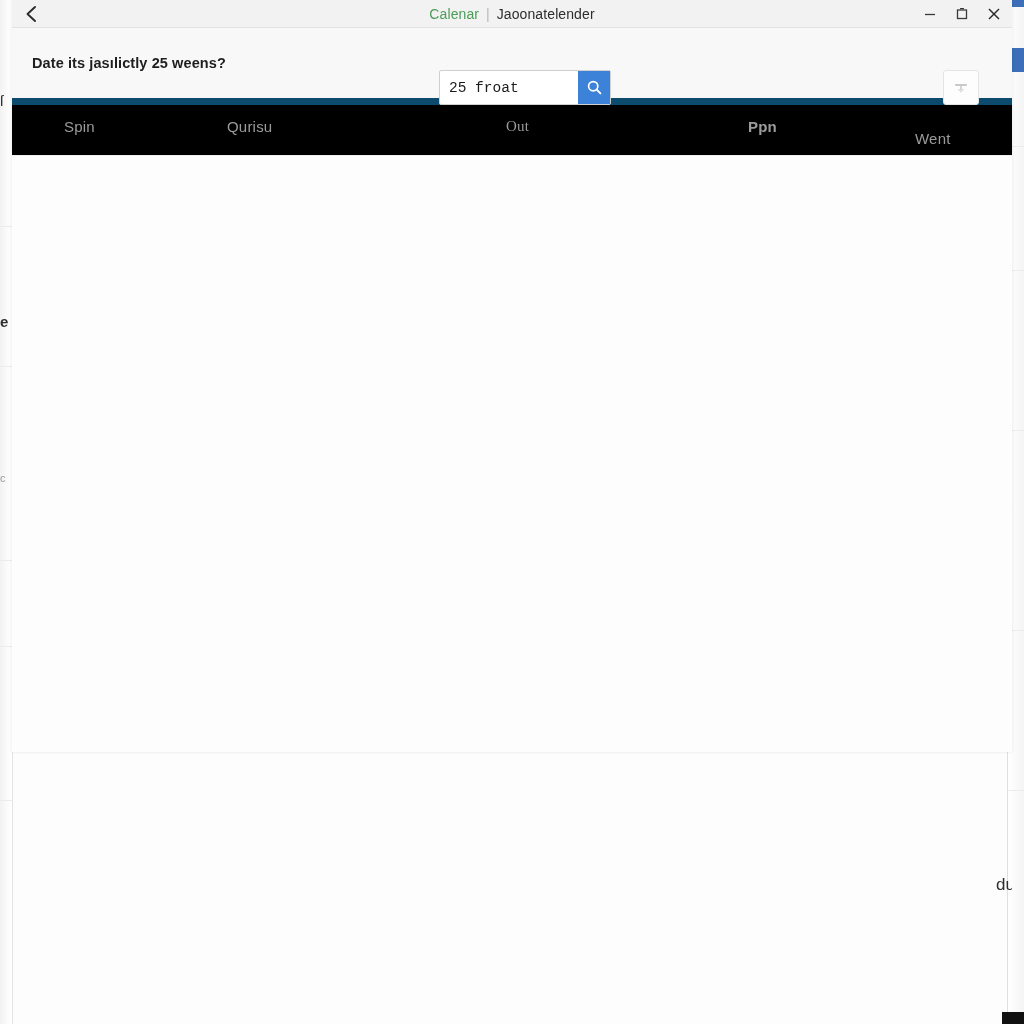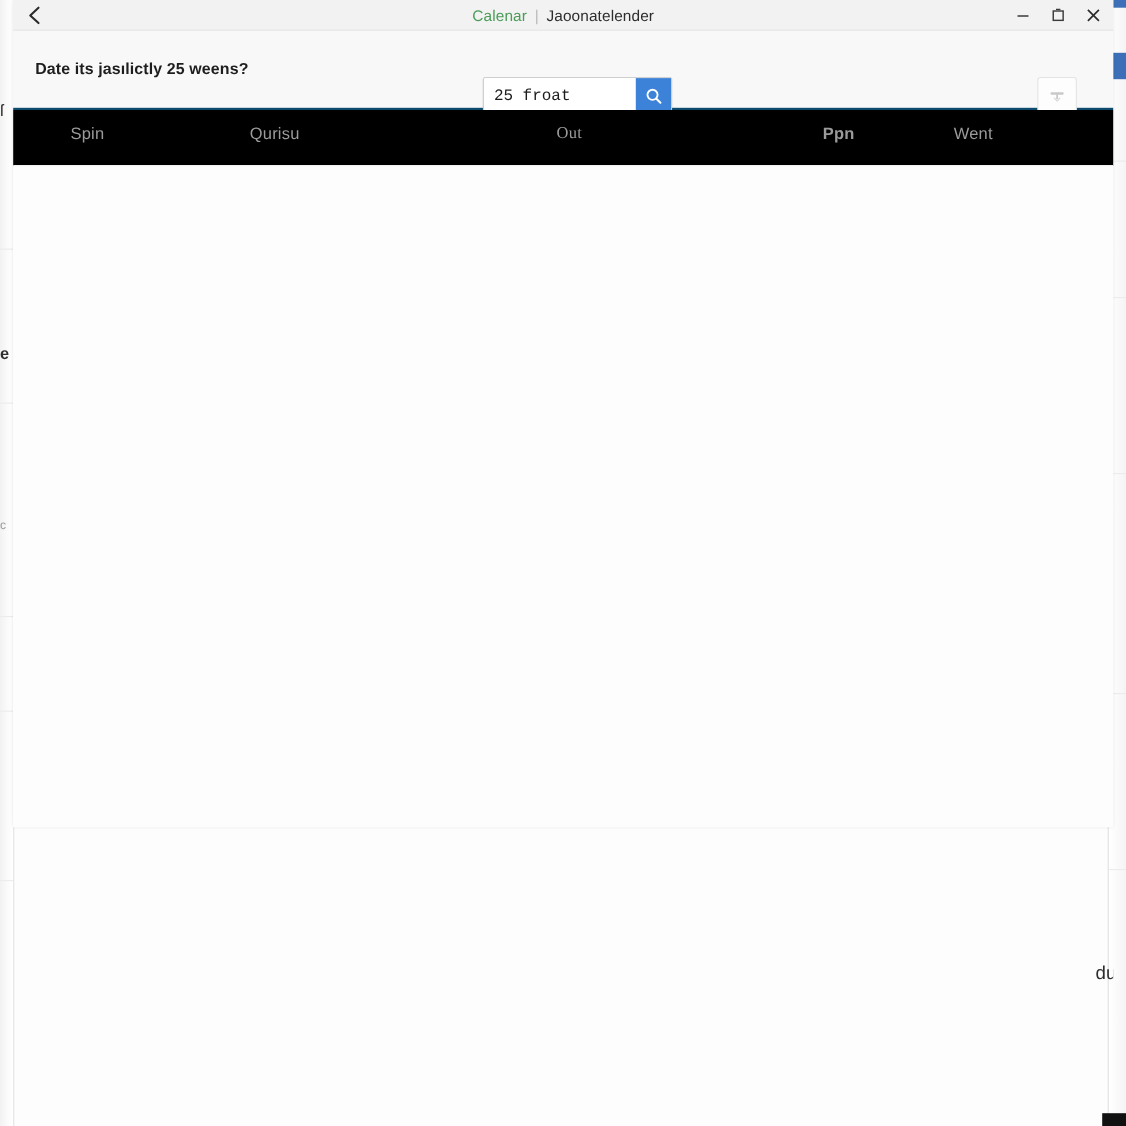--- a/index.html
+++ b/index.html
@@ -162,21 +162,21 @@
     cursor: pointer;
   }
   .win-btn svg { display: block; }
 
   
   .toolbar {
     position: relative;
     height: 70px;
     flex: 0 0 70px;
     background: #f8f8f8;
-    border-bottom: 2px solid #0c4a6e;
+    border-bottom: 7px solid #0c4a6e;
     display: flex;
     align-items: center;
   }
   .prompt-label {
     position: absolute;
     left: 20px;
     font-size: 14.5px;
     color: #1e1e1e;
     font-weight: 600;
     letter-spacing: 0.1px;
@@ -359,21 +359,21 @@
           </svg>
         </span>
       </div>
     </div>
 
     <div class="col-header">
       <div class="col-head" style="left:52px;">Spin</div>
       <div class="col-head" style="left:215px;">Qurisu</div>
       <div class="col-head" style="left:494px;font-family:Liberation Serif, serif;">Out</div>
       <div class="col-head" style="left:736px;font-weight:bold;">Ppn</div>
-      <div class="col-head" style="left:855px;">Went</div>
+      <div class="col-head" style="left:903px;margin-top:12px;">Went</div>
     </div>
 
     <div class="list-body">
       <div class="empty-area"></div>
     </div>
 
   </div>
 </div>
 
 </body></html>

